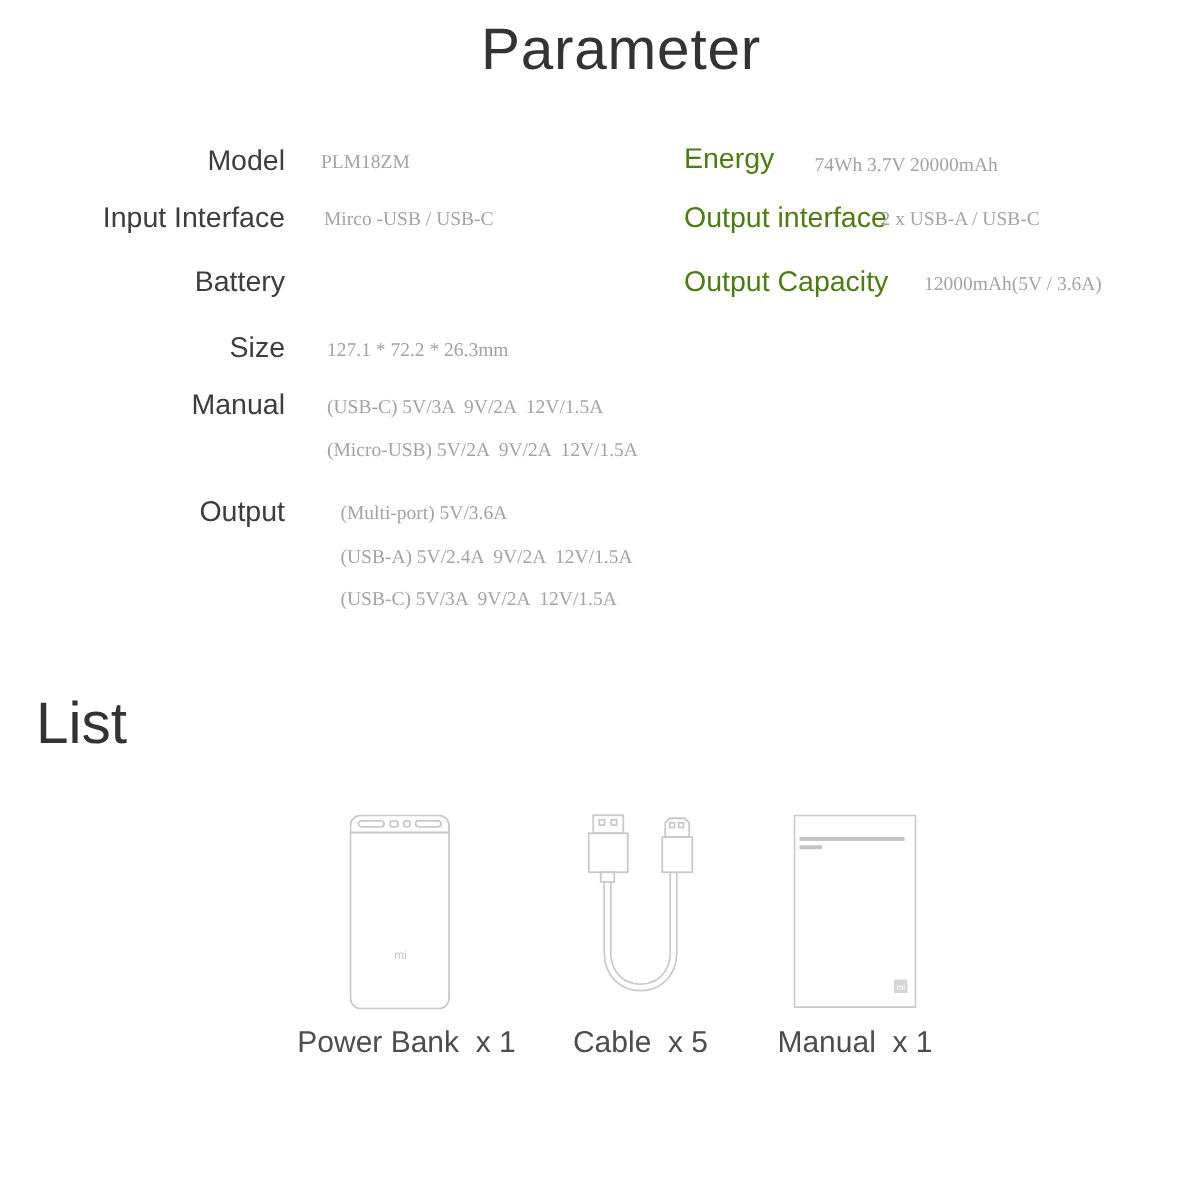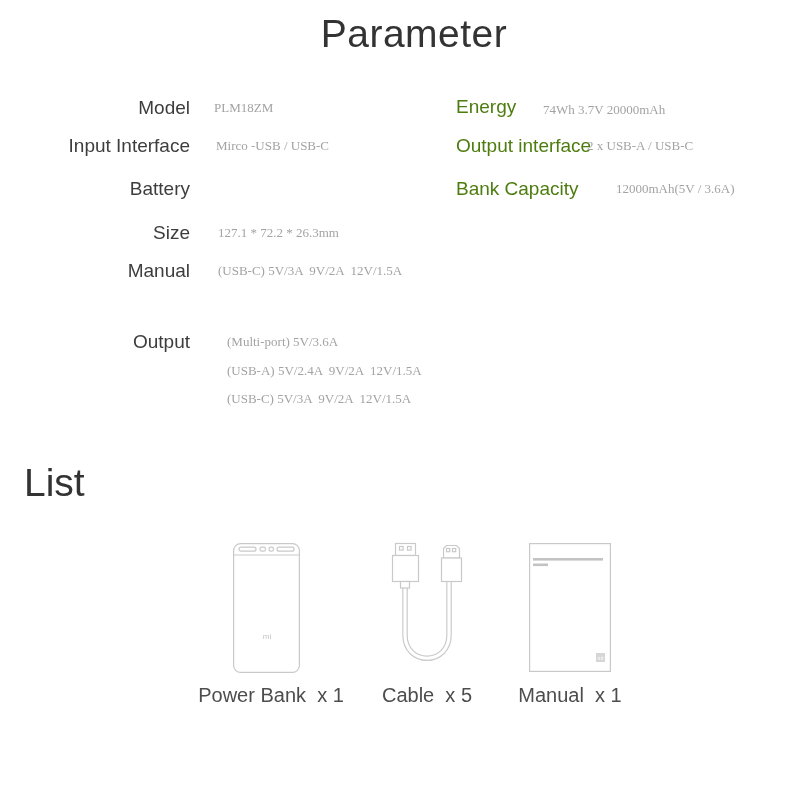--- a/index.html
+++ b/index.html
@@ -27,28 +27,29 @@
   <div class="txt val" style="top:97px;left:190px">PLM18ZM</div>
   <div class="txt rlbl" style="top:96px">Energy</div>
   <div class="txt val" style="top:99px;left:519px">74Wh 3.7V 20000mAh</div>
 
   <div class="txt lbl" style="top:135px">Input Interface</div>
   <div class="txt val" style="top:135px;left:192px">Mirco -USB / USB-C</div>
   <div class="txt rlbl" style="top:135px">Output interface</div>
   <div class="txt val" style="top:135px;left:563px">2 x USB-A / USB-C</div>
 
   <div class="txt lbl" style="top:178px">Battery</div>
-  <div class="txt rlbl" style="top:178px">Bank Capacity</div>
+  <div class="txt rlbl" style="top:178px">Output Capacity</div>
   <div class="txt val" style="top:178px;left:592px">12000mAh(5V / 3.6A)</div>
 
   <div class="txt lbl" style="top:222px">Size</div>
   <div class="txt val" style="top:222px;left:194px">127.1 * 72.2 * 26.3mm</div>
 
   <div class="txt lbl" style="top:260px">Manual</div>
   <div class="txt val" style="top:260px;left:194px">(USB-C) 5V/3A  9V/2A  12V/1.5A</div>
+  <div class="txt val" style="top:289px;left:194px">(Micro-USB) 5V/2A  9V/2A  12V/1.5A</div>
 
   <div class="txt lbl" style="top:331px">Output</div>
   <div class="txt val" style="top:331px;left:203px">(Multi-port) 5V/3.6A</div>
   <div class="txt val" style="top:360px;left:203px">(USB-A) 5V/2.4A  9V/2A  12V/1.5A</div>
   <div class="txt val" style="top:388px;left:203px">(USB-C) 5V/3A  9V/2A  12V/1.5A</div>
 
   <div class="txt h2" style="top:461px">List</div>
 
   <svg style="left:209px;top:543px" width="67" height="130" viewBox="0 0 67 130">
     <rect class="ln" x="0.6" y="0.6" width="65.8" height="128.8" rx="7"></rect>

